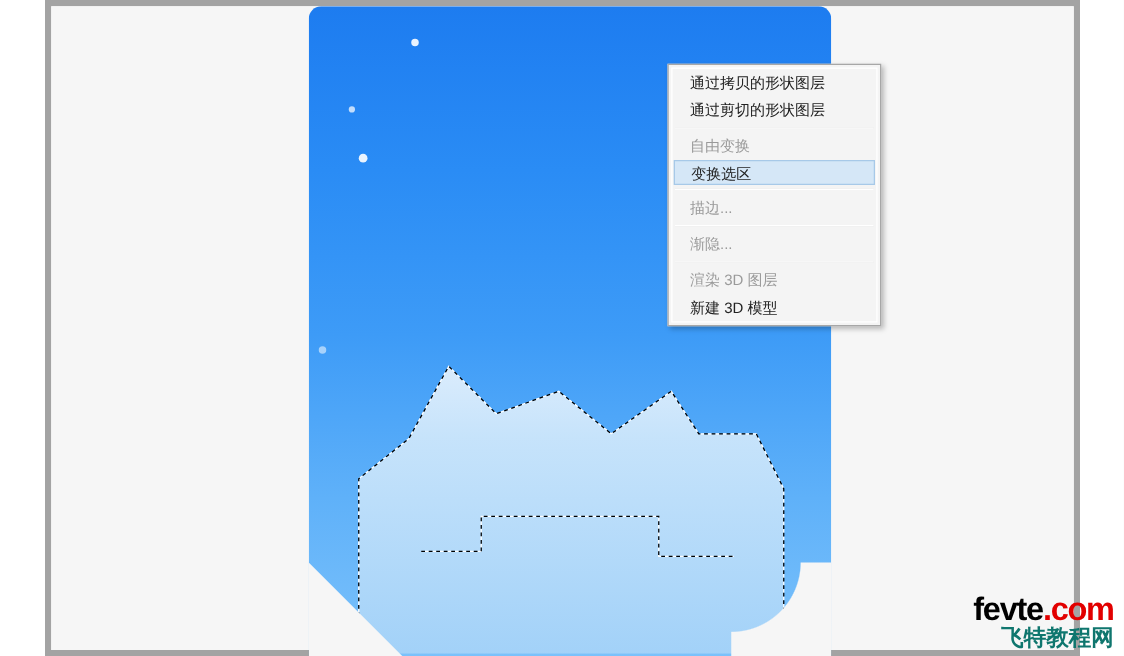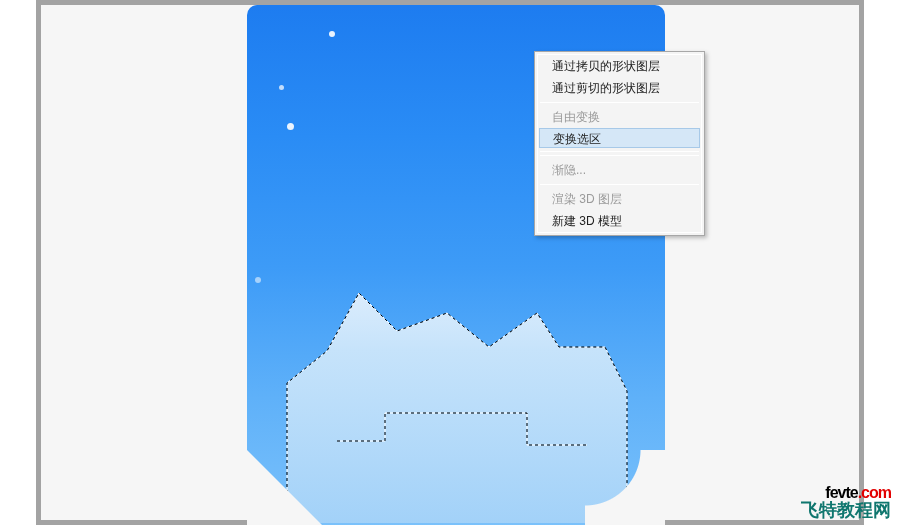--- a/index.html
+++ b/index.html
@@ -123,21 +123,21 @@
     position: absolute;
     right: 8px;
     bottom: 4px;
     text-align: right;
     line-height: 1.1;
     pointer-events: none;
   }
   .wm-top {
     font-family: Arial, sans-serif;
     font-weight: 900;
-    font-size: 16px;
+    font-size: 26px;
     color: #000;
     letter-spacing: -1px;
   }
   .wm-top .red { color: #e20000; }
   .wm-sub {
     font-family: "Microsoft YaHei", sans-serif;
     font-weight: 700;
     font-size: 18px;
     color: #0f766e;
   }
@@ -190,20 +190,21 @@
     </div>
 
     <div class="context-menu">
       <div class="menu-inner">
         <div class="menu-item">通过拷贝的形状图层</div>
         <div class="menu-item">通过剪切的形状图层</div>
         <div class="menu-sep"></div>
         <div class="menu-item disabled">自由变换</div>
         <div class="menu-item highlight">变换选区</div>
         <div class="menu-sep"></div>
+        <div class="menu-item disabled">描边...</div>
         <div class="menu-sep"></div>
         <div class="menu-item disabled">渐隐...</div>
         <div class="menu-sep"></div>
         <div class="menu-item disabled">渲染 3D 图层</div>
         <div class="menu-item">新建 3D 模型</div>
       </div>
     </div>
 
   </div>
 </div>

